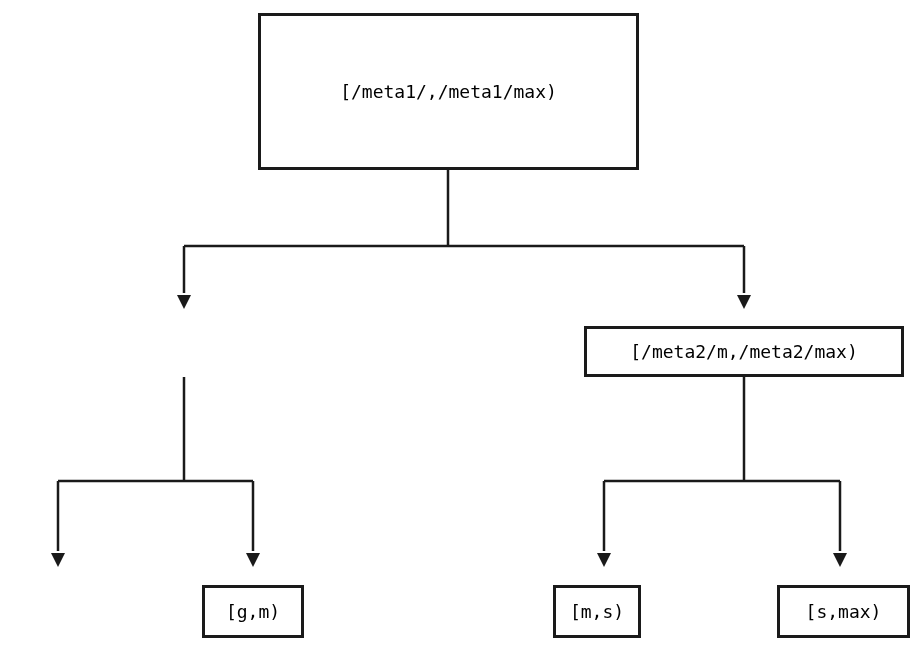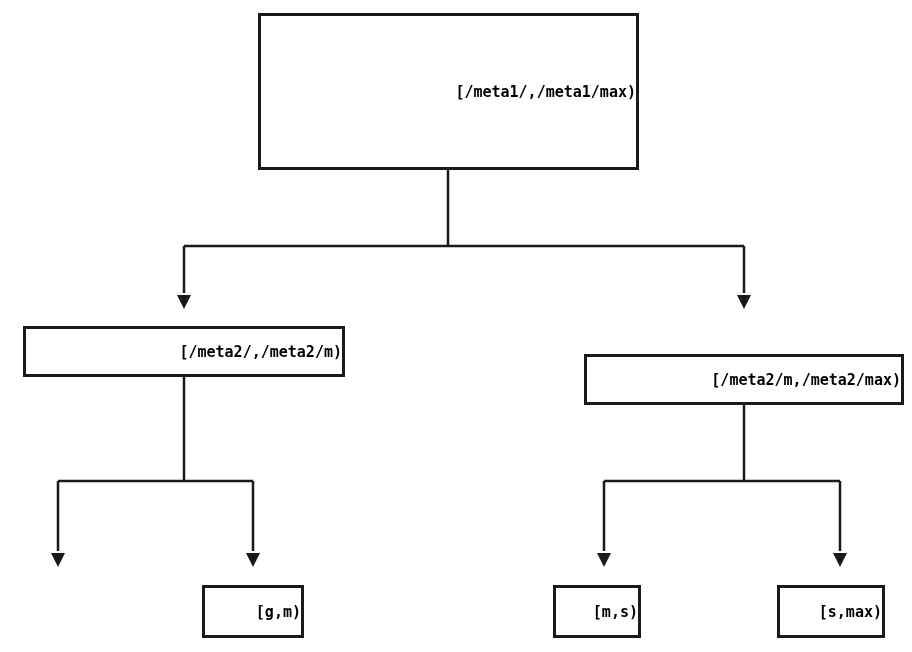--- a/index.html
+++ b/index.html
@@ -15,33 +15,33 @@
     font-family: "DejaVu Sans Mono", "Liberation Mono", monospace;
     overflow: hidden;
   }
   .node {
     position: absolute;
     box-sizing: border-box;
     border: 3px solid #1a1a1a;
     background: #ffffff;
     display: flex;
     align-items: center;
-    justify-content: flex-end;
-    font-size: 15px;
-    font-weight: bold;
+    justify-content: center;
+    font-size: 18px;
+    font-weight: normal;
     color: #000000;
     white-space: nowrap;
   }
   .node-root   { left: 258px; top: 13px;  width: 381px; height: 157px; }
   .node-mid-l  { left: 23px;  top: 326px; width: 322px; height: 51px;  }
-  .node-mid-r  { left: 584px; top: 326px; width: 320px; height: 51px; margin-top: 28px;  }
+  .node-mid-r  { left: 584px; top: 326px; width: 320px; height: 51px;  }
   .node-leaf-1 { left: 7px;   top: 585px; width: 102px; height: 53px;  }
   .node-leaf-2 { left: 202px; top: 585px; width: 102px; height: 53px;  }
   .node-leaf-3 { left: 553px; top: 585px; width: 88px; height: 53px;  }
-  .node-leaf-4 { left: 777px; top: 585px; width: 108px; height: 53px;  }
+  .node-leaf-4 { left: 777px; top: 585px; width: 133px; height: 53px;  }
   svg.connectors {
     position: absolute;
     left: 0;
     top: 0;
     pointer-events: none;
   }
   svg.connectors line {
     stroke: #1a1a1a;
     stroke-width: 2.5;
   }
@@ -76,23 +76,20 @@
     <line x1="604" y1="481" x2="604" y2="551"></line>
     <polygon points="597,553 611,553 604,567"></polygon>
     <line x1="840" y1="481" x2="840" y2="551"></line>
     <polygon points="833,553 847,553 840,567"></polygon>
   </svg>
 
   <div class="node node-root">
     <span>[/meta1/,/meta1/max)</span>
   </div>
 
-  <div class="node node-mid-l">
-    <span>[/meta2/,/meta2/m)</span>
-  </div>
 
   <div class="node node-mid-r">
     <span>[/meta2/m,/meta2/max)</span>
   </div>
 
 
   <div class="node node-leaf-2">
     <span>[g,m)</span>
   </div>
 

